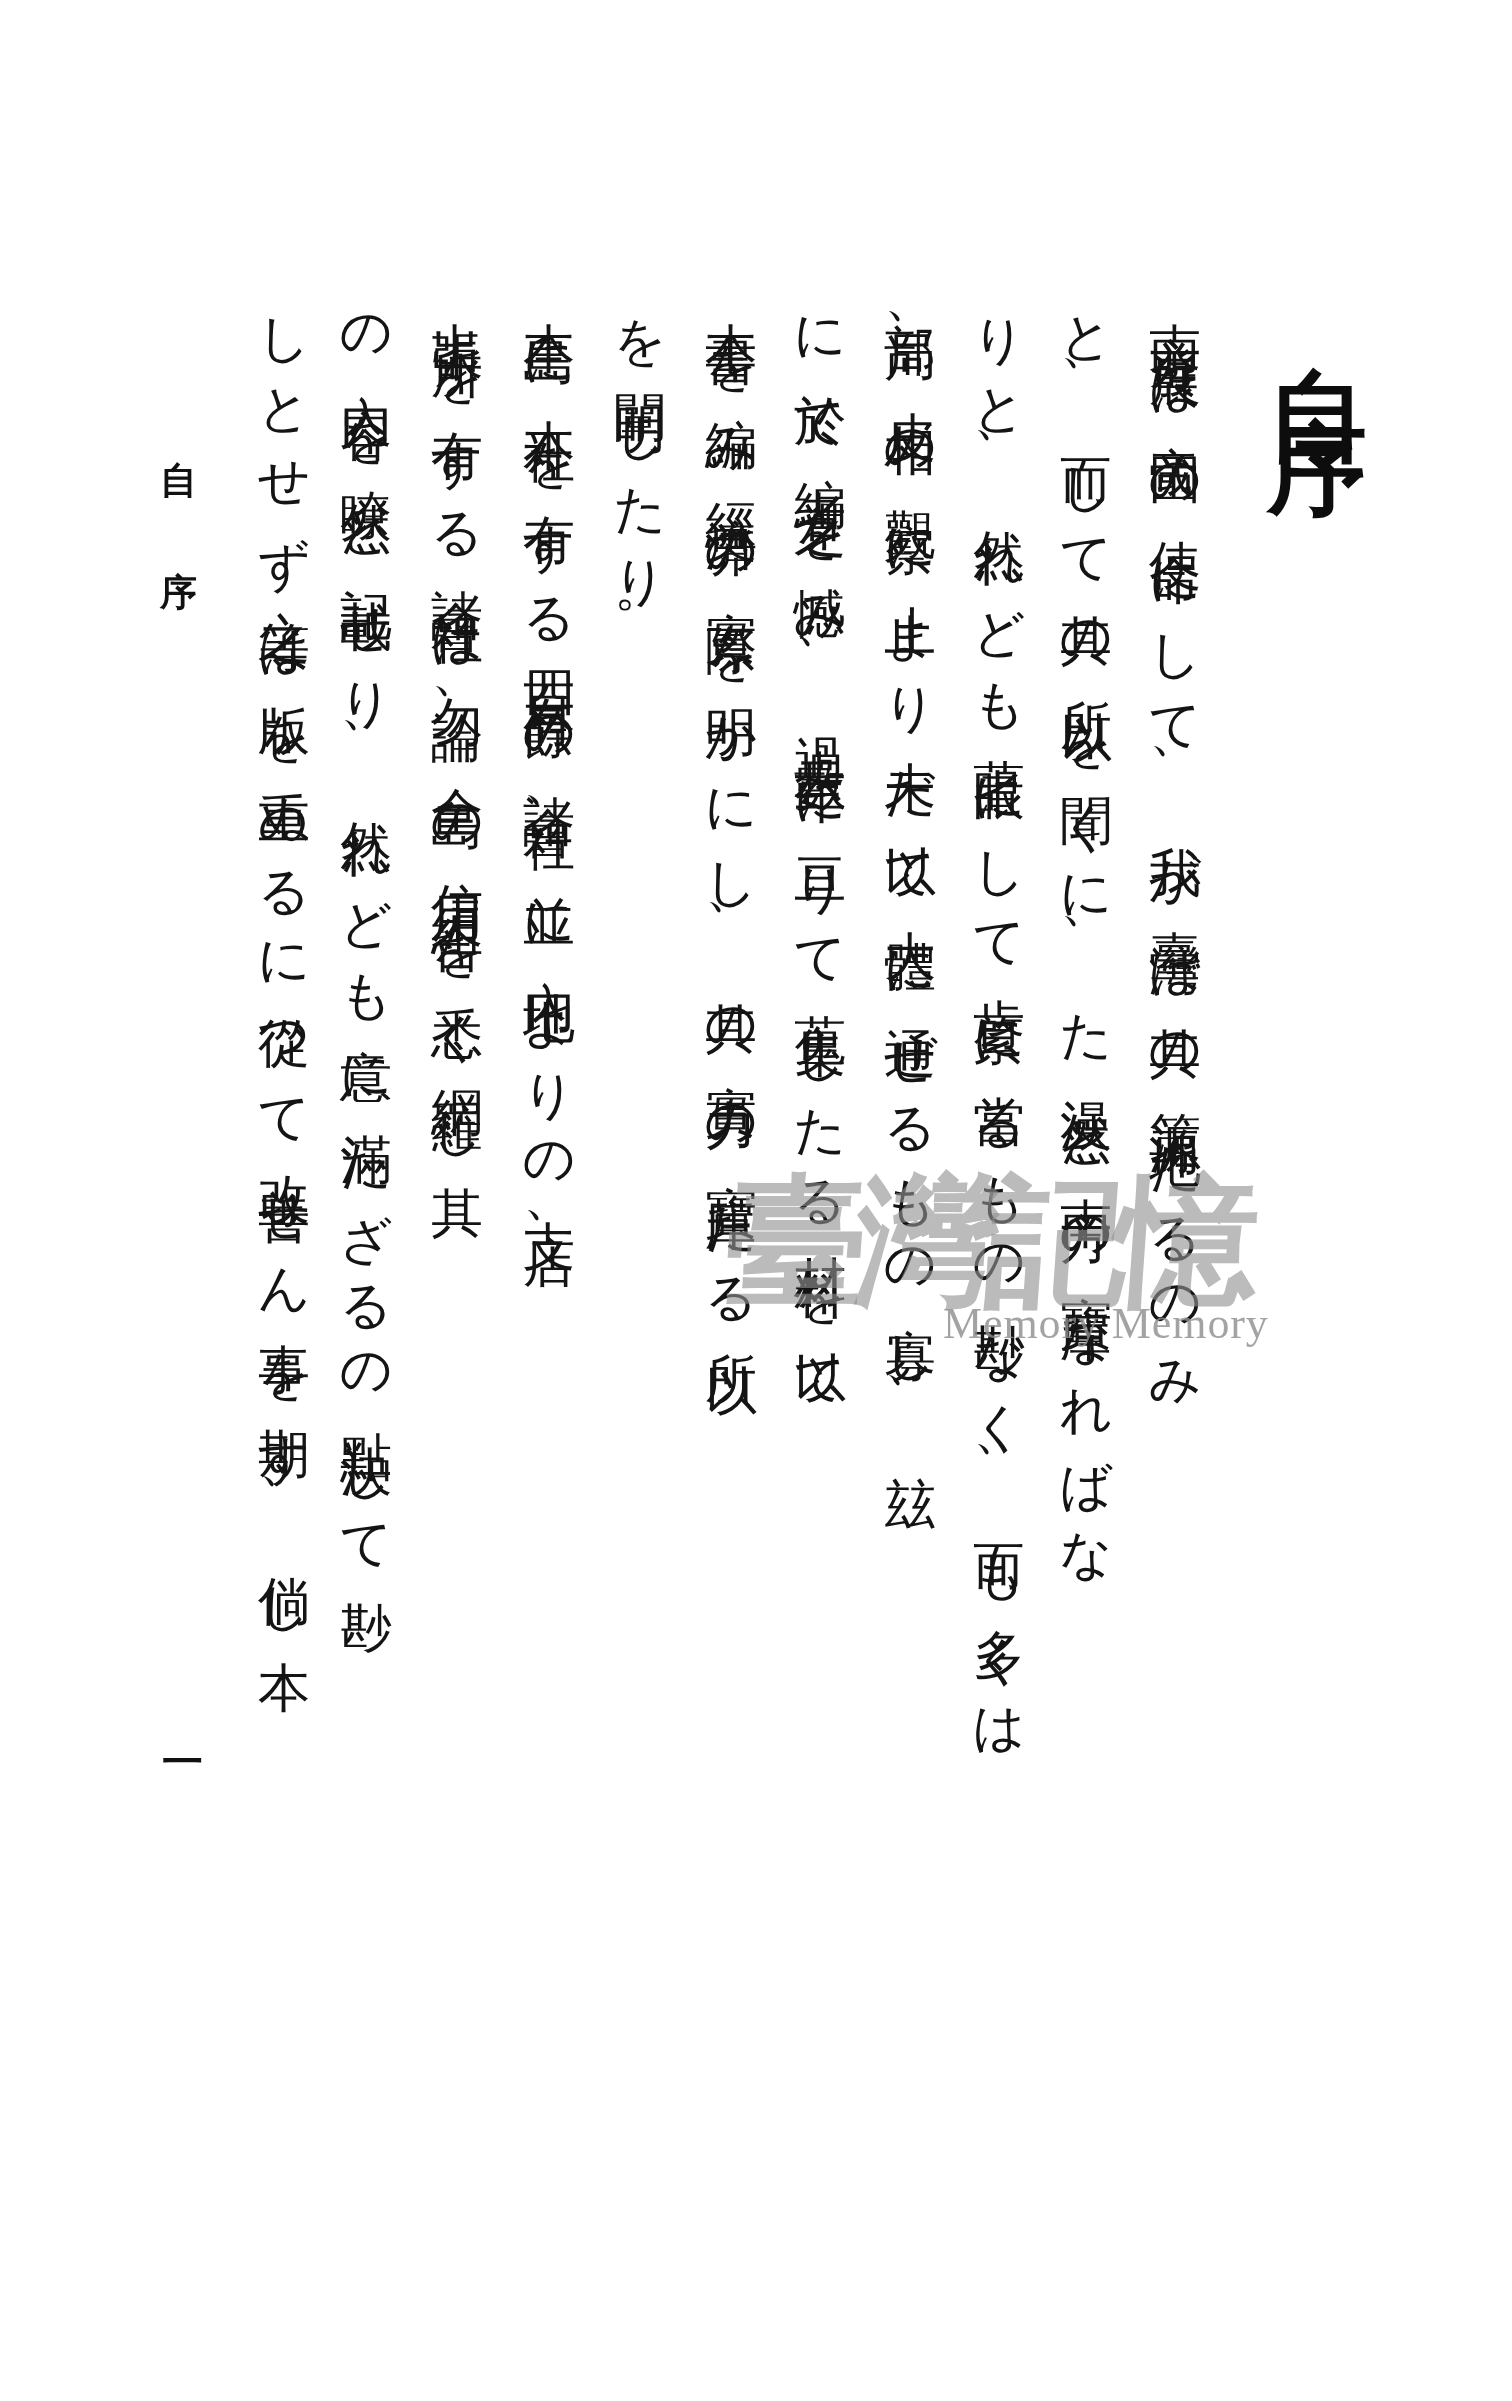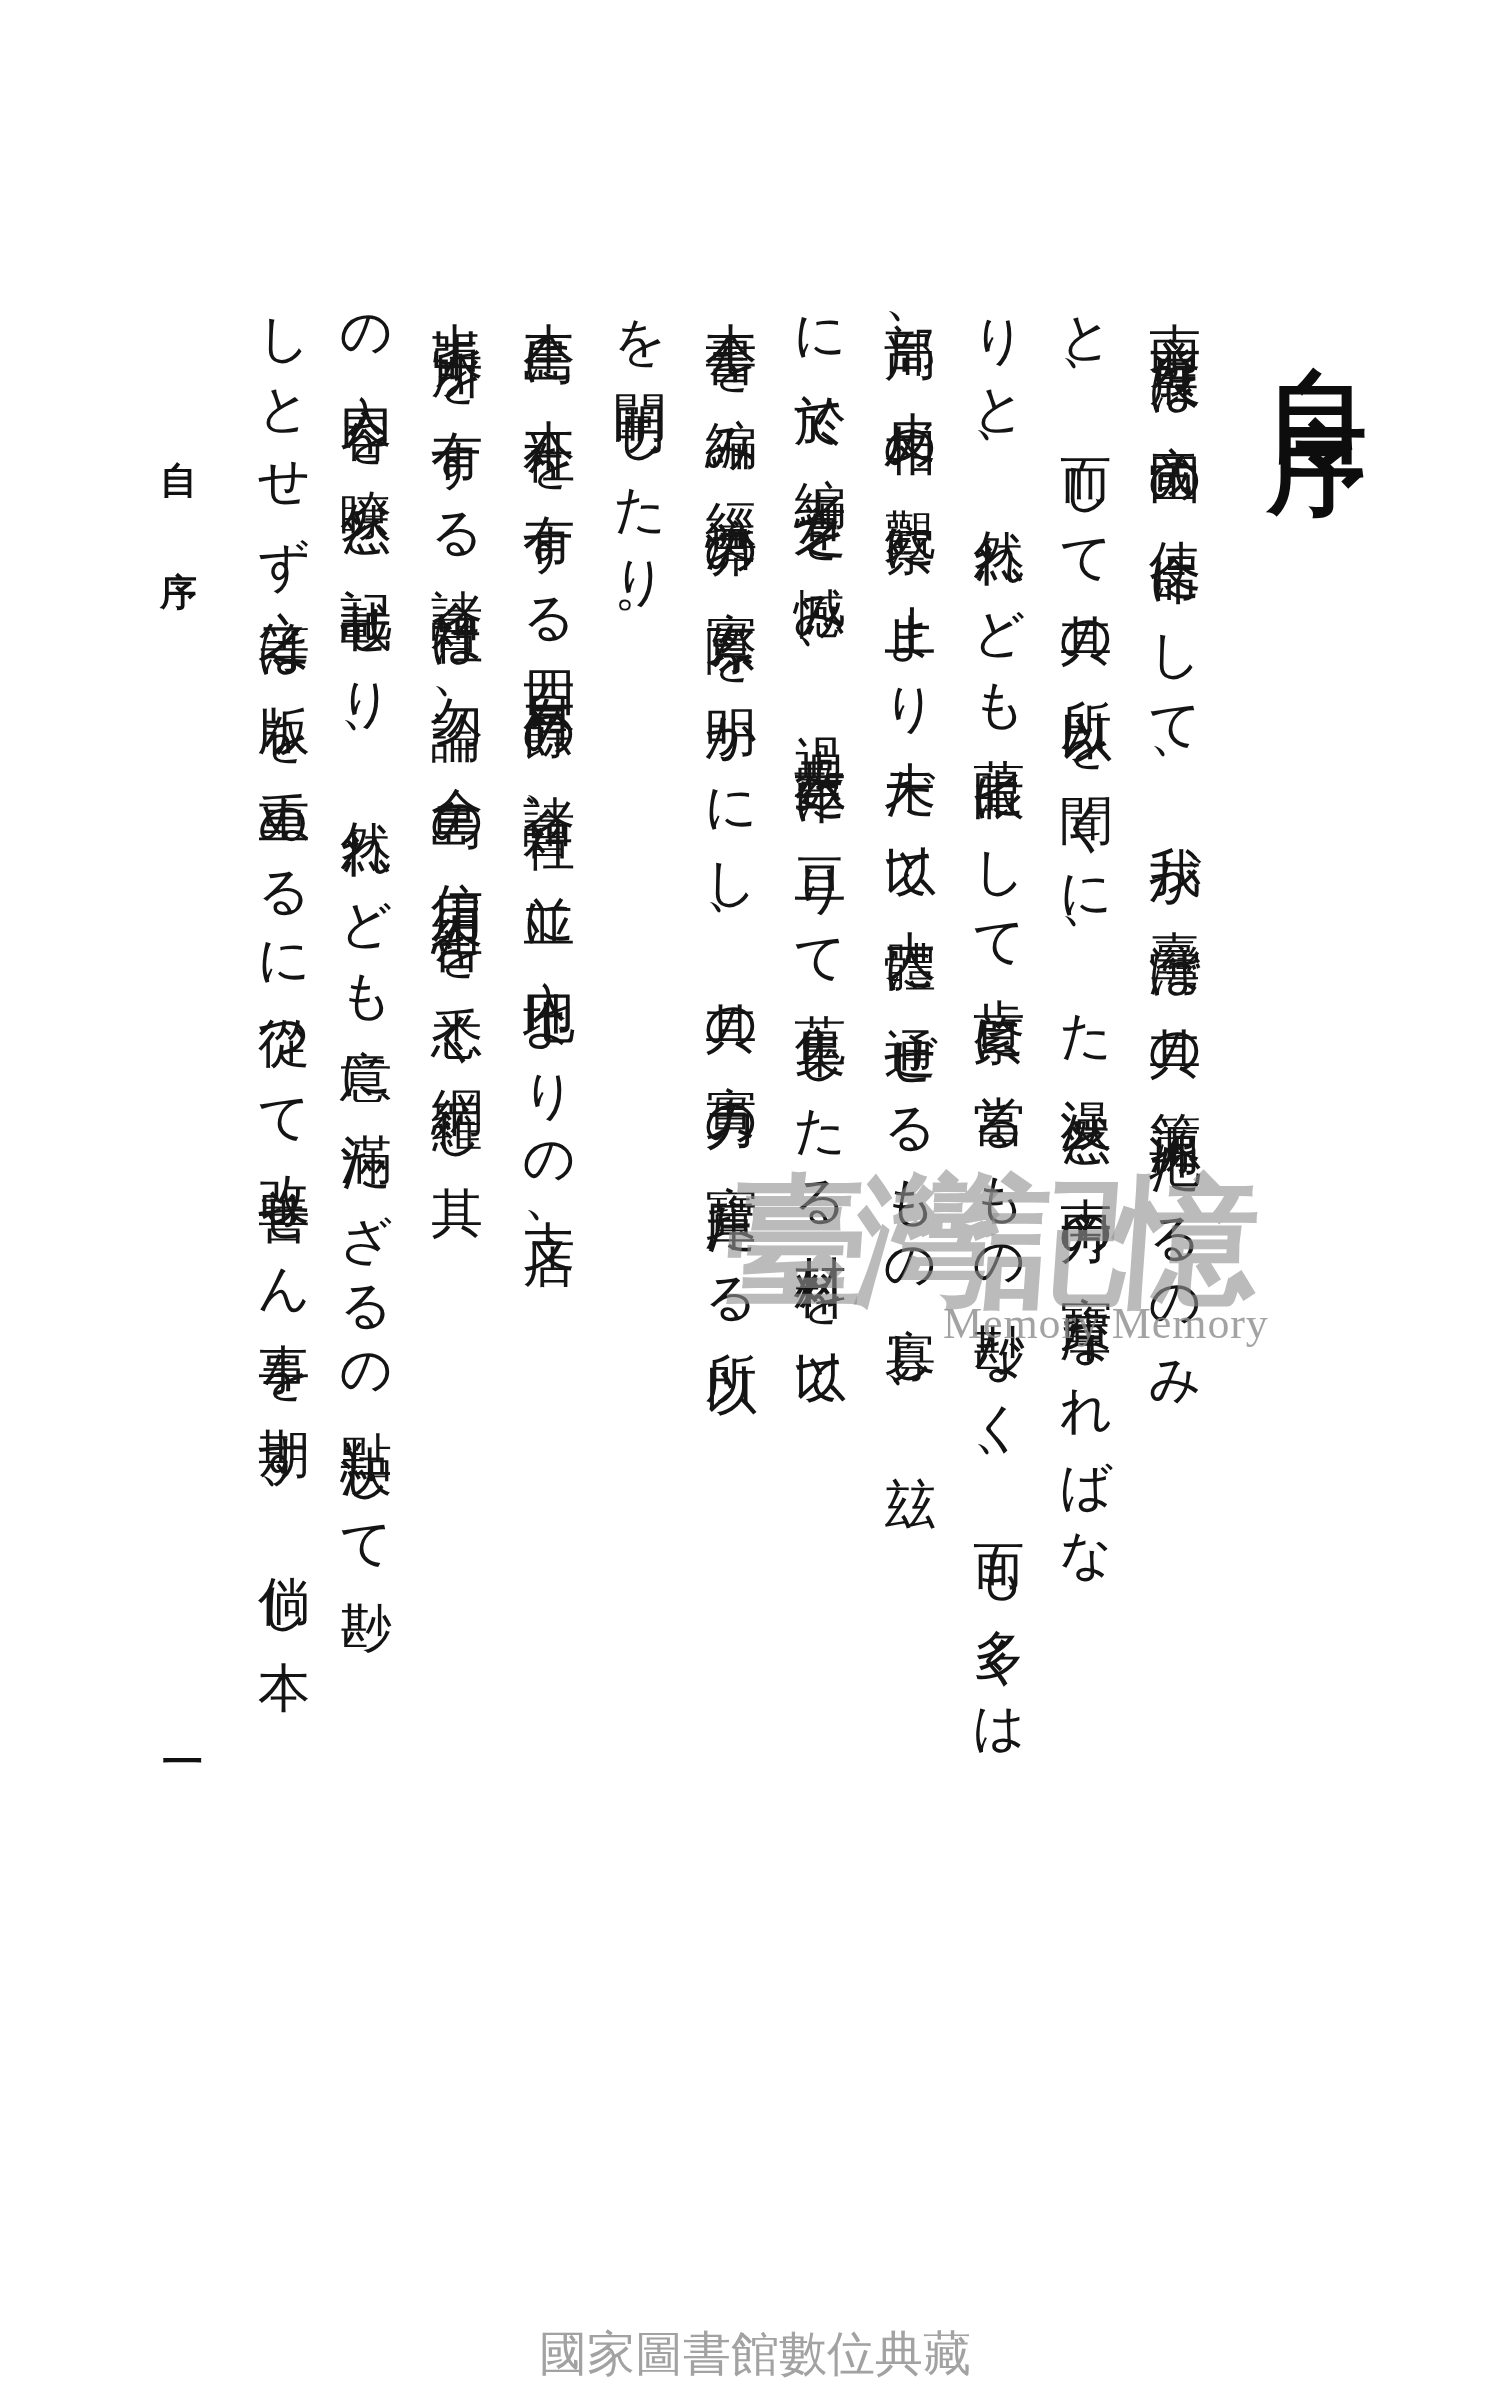--- a/index.html
+++ b/index.html
@@ -146,16 +146,15 @@
   <div class="tcol c6 vtext">を闡明したり。</div>
   <div class="tcol c7 vtext">本島に本社を有する四百有餘の諸會社、並に內地よりの支店、</div>
   <div class="tcol c8 vtext">出張所を有する諸會社は勿論、全島の信用組合を悉く網羅し其</div>
   <div class="tcol c9 vtext">の內容を瞭然と記載せり、然れども意に滿たざるの點決して尠</div>
   <div class="tcol c10 vtext">しとせず之等は版を重ぬるに從つて改善せん事を期す、倘し本</div>
 
   <div class="wm-center-cjk">臺灣記憶</div>
 
   <div class="wm-center-latin">Memory Memory</div>
 
-  <div class="wm-bottom">國家圖書館數位典藏</div>
 
 </div>
 
 
 </body></html>

